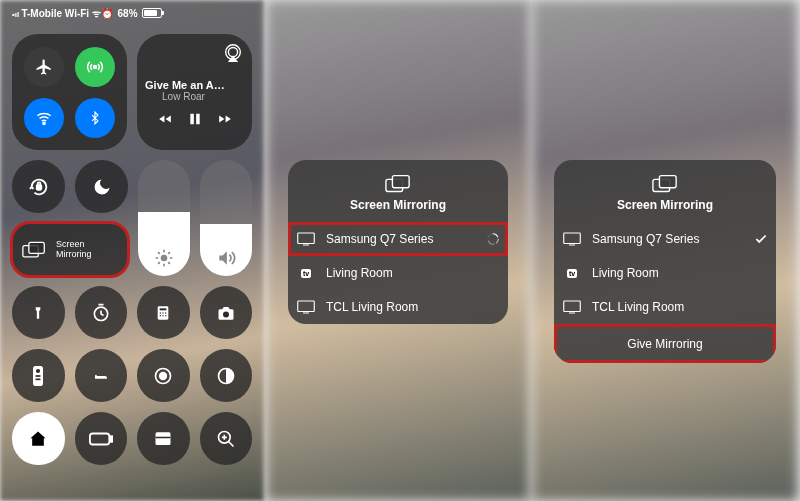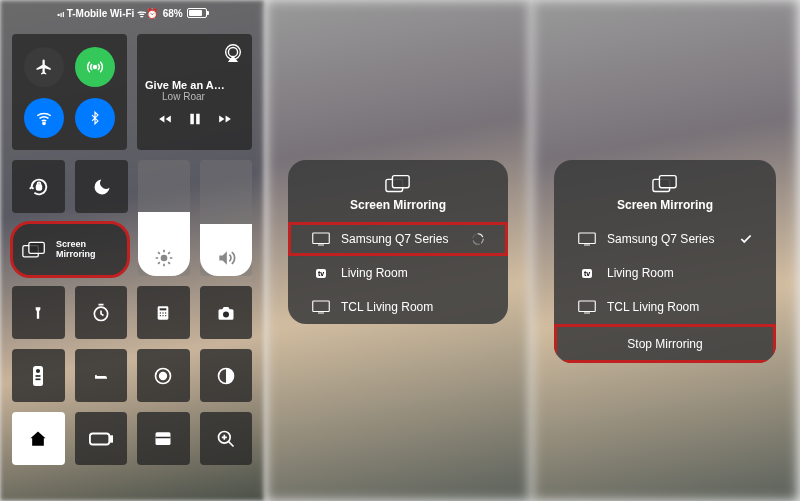--- a/index.html
+++ b/index.html
@@ -17,48 +17,48 @@
   html,body{margin:0;padding:0;}
   body{width:800px;height:501px;overflow:hidden;background:#e8e8e8;}
   .frame{display:flex;width:800px;height:501px;}
   .phone{position:relative;width:266px;height:501px;border-right:2px solid rgba(255,255,255,.25);}
   .phone:last-child{border-right:none;}
   .bgblur{position:absolute;inset:0;background:linear-gradient(170deg,#6b6b6b 0%,#5a5a64 40%,#c9b49b 70%,#4a5048 100%);}
   .p2 .bgblur{background:linear-gradient(170deg,#9a9a9a 0%,#787278 30%,#d2bda0 60%,#5a605a 100%);filter:blur(6px);}
   .p3 .bgblur{background:linear-gradient(170deg,#9a9a9a 0%,#787278 30%,#d2bda0 60%,#5a605a 100%);filter:blur(6px);}
   .p1 .bgblur{filter:blur(2px);}
   
-  .status{position:absolute;top:0;left:0;right:0;height:26px;display:flex;align-items:center;justify-content:center;padding:0 12px;color:#fff;font-size:10px;font-weight:600;}
+  .status{position:absolute;top:0;left:0;right:0;height:26px;display:flex;align-items:center;justify-content:flex-start;padding:0 12px;color:#fff;font-size:10px;font-weight:600;}
   .status .right{display:flex;align-items:center;gap:4px;}
   .batt{width:20px;height:10px;border:1px solid #fff;border-radius:2px;position:relative;}
   .batt::after{content:"";position:absolute;right:-3px;top:2px;width:2px;height:4px;background:#fff;border-radius:0 1px 1px 0;}
   .batt .fill{position:absolute;left:1px;top:1px;bottom:1px;width:73%;background:#fff;border-radius:1px;}
   
   .cc{position:absolute;top:34px;left:12px;right:12px;bottom:0;}
   .row{display:flex;gap:10px;margin-bottom:10px;}
-  .module{background:rgba(40,40,40,.8);border-radius:4px;display:flex;align-items:center;justify-content:center;}
+  .module{background:rgba(40,40,40,.8);border-radius:26px;display:flex;align-items:center;justify-content:center;}
   .mod-conn{width:116px;height:116px;display:grid;grid-template-columns:1fr 1fr;grid-template-rows:1fr 1fr;gap:10px;padding:12px;}
   .mod-music{width:116px;height:116px;flex-direction:column;padding:10px 8px;align-items:flex-start;position:relative;}
   .circ{width:40px;height:40px;border-radius:50%;display:flex;align-items:center;justify-content:center;color:#fff;}
   .c-air{background:#3b3b3b;} .c-cell{background:var(--green);} .c-wifi{background:var(--blue);} .c-bt{background:var(--blue);}
   .airplay{position:absolute;top:8px;right:8px;width:22px;height:22px;}
   .song-t{color:#fff;font-size:11px;font-weight:600;margin-top:20px;white-space:nowrap;overflow:hidden;text-overflow:ellipsis;width:100%;}
   .song-a{color:#bbb;font-size:10px;padding-left:17px;}
   .player-ctrls{display:flex;gap:14px;margin-top:10px;align-self:center;}
   .half{width:53px;height:53px;}
   .wide{width:116px;height:53px;justify-content:flex-start;padding:0 10px;gap:10px;}
   .tall{width:53px;height:116px;background:rgba(240,240,240,.95);}
   .small{width:53px;height:53px;}
-  .lbl{color:#fff;font-size:9px;line-height:1.1;font-weight:bold;}
+  .lbl{color:#fff;font-size:9px;line-height:1.1;}
   .hl{outline:3px solid var(--acc);outline-offset:-1px;border-radius:18px;}
   
   .popup{position:absolute;left:22px;right:22px;top:160px;background:rgba(60,60,60,.88);border-radius:18px;backdrop-filter:blur(6px);color:#fff;overflow:hidden;}
   .popup-head{display:flex;flex-direction:column;align-items:center;gap:4px;padding:14px 0 10px;}
   .popup-head .t{font-size:12px;font-weight:600;}
-  .dev{display:flex;align-items:center;gap:10px;padding:10px 23px;font-size:12px;}
+  .dev{display:flex;align-items:center;gap:10px;padding:10px 8px;font-size:12px;}
   .dev .devicon{width:20px;display:flex;justify-content:center;}
   .dev .spin,.dev .chk{margin-left:auto;}
   .hl-row{outline:3px solid var(--acc);outline-offset:-3px;}
   .stopbtn{text-align:center;padding:12px;font-size:12px;border-top:1px solid rgba(255,255,255,.12);}
   .stopwrap{outline:3px solid var(--acc);outline-offset:-3px;}
   
   svg{display:block;}
   .tall .slider-fill{position:absolute;bottom:0;left:0;right:0;height:45%;background:#fff;border-radius:0 0 18px 18px;}
   .tall{position:relative;overflow:hidden;background:rgba(120,120,120,.4);}
   .tall.bright .slider-fill{height:55%;}
@@ -354,19 +354,19 @@
         <span class="devicon">
             <svg width="18" height="14" viewBox="0 0 24 18" fill="none" stroke="#fff" stroke-width="1.5">
               <rect x="1" y="1" width="22" height="14" rx="1"></rect>
               <path d="M8 17h8"></path>
             </svg>
           </span>
         <span>TCL Living Room</span>
       </div>
       <div class="stopwrap">
         <div class="stopbtn">
-          <span>Stop Mirroring</span>
+          <span>Give Mirroring</span>
         </div>
       </div>
     </div>
   </div>
 
 </div>
 
 </body></html>

